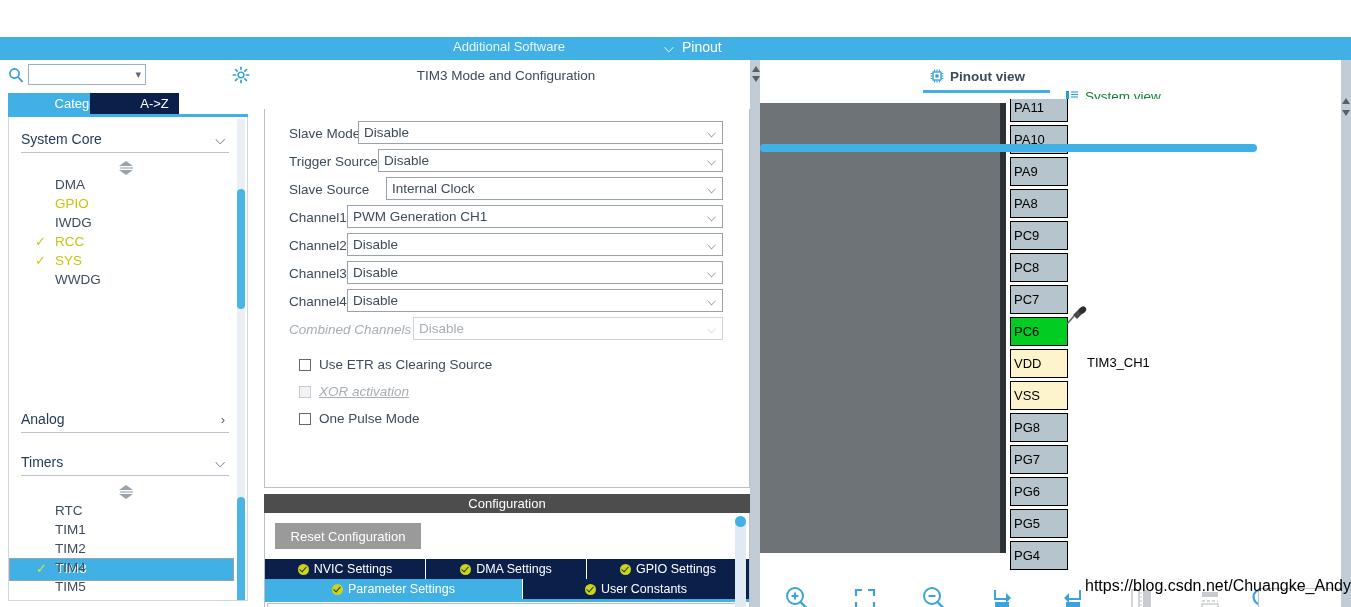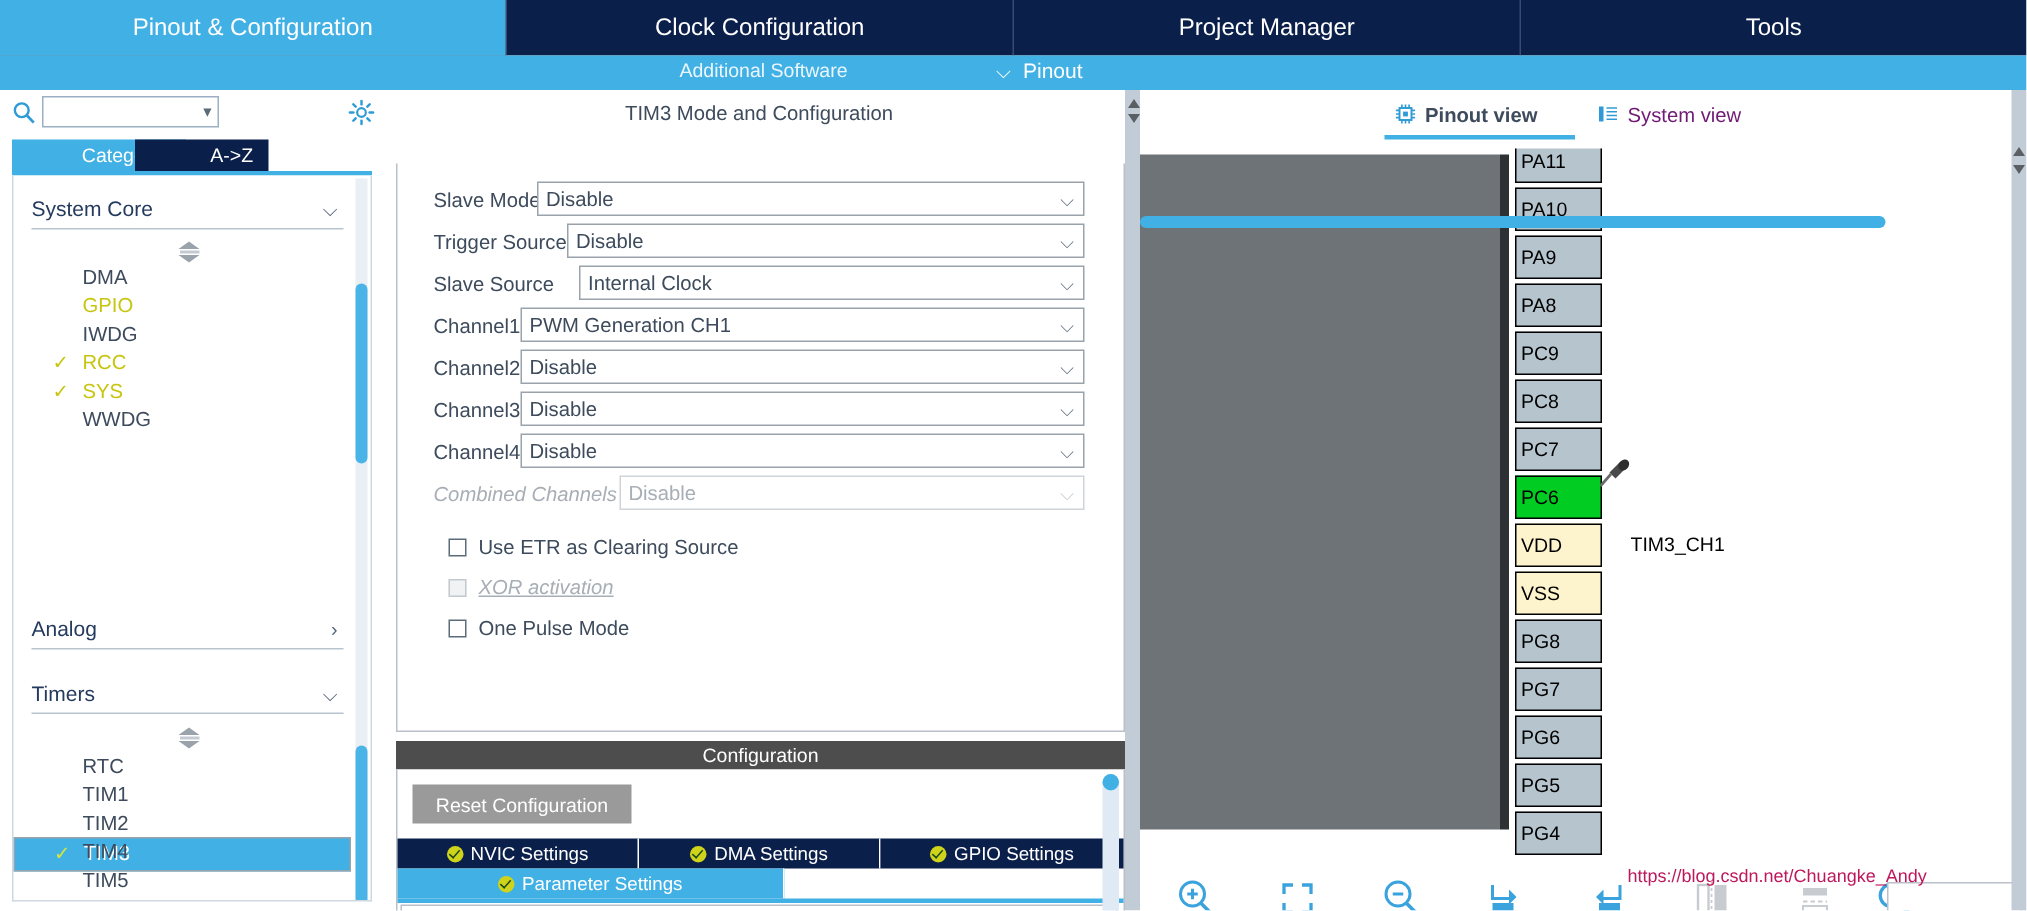--- a/index.html
+++ b/index.html
@@ -114,21 +114,21 @@
   .splitter{position:absolute;left:750px;top:60px;width:10px;height:547px;background:#c2ccd6;}
   .splitter .au,.splitter .ad{position:absolute;left:2px;width:0;height:0;border-left:4px solid transparent;border-right:4px solid transparent;}
   .splitter .au{top:6px;border-bottom:6px solid #5a5f63;}
   .splitter .ad{top:16px;border-top:6px solid #5a5f63;}
 
   
   .right{position:absolute;left:760px;top:60px;width:591px;height:547px;background:#fff;}
   .vtabs{position:absolute;left:0;top:0;width:572px;height:33px;}
   .vtab{position:absolute;top:5px;height:22px;display:flex;align-items:center;font-size:13.5px;}
   .vtab.a{left:170px;color:#3d4b5c;font-weight:bold;}
-  .vtab.b{left:305px;color:#701a75;}
+  .vtab.b{left:305px;color:#15803d;margin-top:20px;}
   .vtab-ul{position:absolute;left:163px;top:30px;width:127px;height:3px;background:#41b0e4;}
   .chipicon{width:14px;height:14px;margin-right:6px;}
 
   .canvas{position:absolute;left:0;top:39px;width:591px;height:508px;background:#fff;overflow:hidden;}
   .chipbody{position:absolute;left:0;top:4px;width:240px;height:450px;background:#6e7377;}
   .chipbody-edge{position:absolute;left:240px;top:4px;width:6px;height:450px;background:#2e3133;}
 
   .pin{position:absolute;left:250px;width:58px;height:29px;border:1px solid #000;
        box-sizing:border-box;background:#b6c4cd;}
   .pin .pl{position:absolute;left:3px;top:6px;font-size:13px;color:#000;}
@@ -138,38 +138,32 @@
   .pinlabel{position:absolute;font-size:13px;color:#000;}
   .pushpin{position:absolute;width:26px;height:26px;}
 
   
   .btoolbar{position:absolute;left:0;top:479px;width:591px;height:45px;background:#fff;}
   .tbicon{position:absolute;top:4px;width:34px;height:34px;}
   .bfield{position:absolute;left:498px;top:10px;width:90px;height:22px;border:1px solid #b9c0c7;background:#fff;box-sizing:border-box;}
   .bluebar{position:absolute;left:0;top:45px;width:591px;height:8px;}
   .bluebar .fill{position:absolute;left:0;top:0;height:8px;background:#41b0e4;border-radius:4px;}
 
-  .watermark{position:absolute;left:1085px;top:577px;font-size:12px;color:#be185d;white-space:nowrap;pointer-events:none;}
+  .watermark{position:absolute;left:1085px;top:577px;font-size:16px;color:#000000;white-space:nowrap;pointer-events:none;}
 
   .rscroll{position:absolute;right:0;top:60px;width:10px;height:547px;background:#c2ccd6;}
   .rscroll .au,.rscroll .ad{position:absolute;left:1px;width:0;height:0;border-left:4px solid transparent;border-right:4px solid transparent;}
   .rscroll .au{top:38px;border-bottom:6px solid #5a5f63;}
   .rscroll .ad{top:50px;border-top:6px solid #5a5f63;}
 </style>
 </head>
 <body>
 
 <div id="app">
 
-  <div class="topnav">
-    <div class="tab active">Pinout &amp; Configuration</div>
-    <div class="tab">Clock Configuration</div>
-    <div class="tab">Project Manager</div>
-    <div class="tab">Tools</div>
-  </div>
 
   <div class="subnav">
     <div class="addsw">Additional Software</div>
     <div class="chev">⌵</div>
     <div class="pinout">Pinout</div>
   </div>
 
   <div class="sidebar">
 
     <div class="sb-search-row">
@@ -370,20 +364,24 @@
         <div class="ctab" style="left:322px;width:162px;border-right:none;">
           <span class="gck"></span>
           <span>GPIO Settings</span>
         </div>
       </div>
 
       <div class="tabrow" style="top:66px;width:484px;">
         <div class="ctab act" style="left:0;width:258px;">
           <span class="gck"></span>
           <span>Parameter Settings</span>
+        </div>
+        <div class="ctab" style="left:258px;width:226px;border-right:none;">
+          <span class="gck"></span>
+          <span>User Constants</span>
         </div>
       </div>
       <div class="ctab-underline" style="top:86px;left:0;width:484px;"></div>
 
       <div class="cfgline" style="top:90px;">
         
       </div>
 
       <div class="mid-sb">
         <div class="th"></div>

